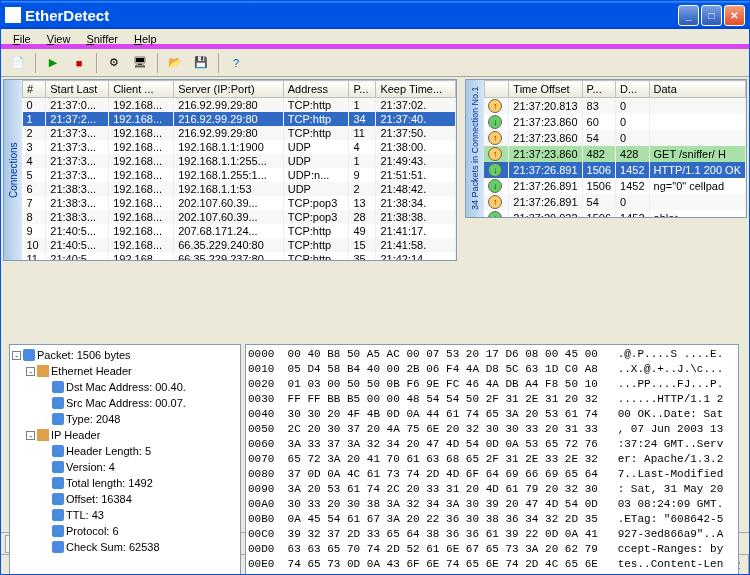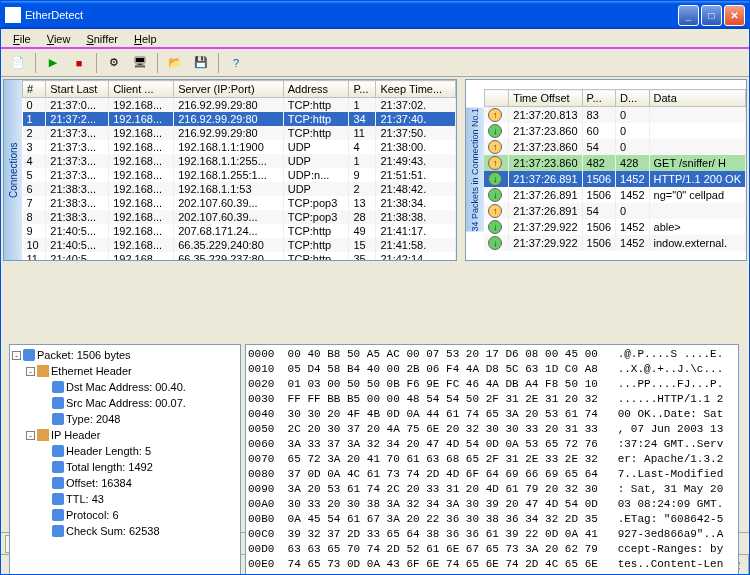--- a/index.html
+++ b/index.html
@@ -1,23 +1,23 @@
 <!DOCTYPE html>
 <html><head>
 <meta charset="utf-8">
 <style>
 * { margin: 0; padding: 0; box-sizing: border-box; font-family: Tahoma, sans-serif; font-size: 11px; }
 body { background: #ece9d8; width: 750px; height: 575px; overflow: hidden; border: 1px solid #0054e3; }
 .titlebar { height: 28px; background: linear-gradient(to bottom, #3a93ff 0%, #0054e3 10%, #0054e3 90%, #003dc6 100%); display: flex; align-items: center; padding: 0 4px; color: white; }
 .titlebar-icon { width: 16px; height: 16px; background: #fff; margin-right: 4px; }
-.titlebar-text { flex: 1; font-weight: normal; font-size: 11px; }
+.titlebar-text { flex: 1; font-weight: bold; font-size: 15px; }
 .win-btns { display: flex; gap: 2px; }
 .win-btn { width: 21px; height: 21px; background: linear-gradient(to bottom, #7ba2e7, #2a5ab5); border: 1px solid #fff; border-radius: 3px; color: white; display: flex; align-items: center; justify-content: center; font-weight: bold; font-size: 10px; cursor: pointer; }
 .win-btn.close { background: linear-gradient(to bottom, #f4a07d, #e14d2a); }
-.menubar { height: 20px; background: #ece9d8; display: flex; padding: 2px 4px; border-bottom: 2px solid #d946ef; }
+.menubar { height: 20px; background: #ece9d8; display: flex; padding: 2px 4px; border-bottom: 5px solid #d946ef; }
 .menu-item { padding: 2px 8px; cursor: pointer; }
 .menu-item .ul { text-decoration: underline; }
 .toolbar { height: 28px; background: #ece9d8; display: flex; align-items: center; padding: 2px 6px; border-bottom: 1px solid #aca899; gap: 4px; }
 .tool-btn { width: 22px; height: 22px; border: 1px solid transparent; display: flex; align-items: center; justify-content: center; cursor: pointer; }
 .tool-sep { width: 1px; height: 20px; background: #aca899; margin: 0 2px; }
 .main { display: flex; height: 455px; }
 .left-col { width: 465px; display: flex; flex-direction: column; border-right: 4px solid #ece9d8; }
 .right-col { flex: 1; display: flex; flex-direction: column; }
 .pane { border: 1px solid #7f9db9; background: white; overflow: hidden; margin: 2px; position: relative; }
 .conn-pane { height: 182px; display: flex; }
@@ -211,20 +211,21 @@
     </div>
     <div class="bottom-row" style="width: 734px; position: absolute; top: 265px; left: 6px;">
       <div class="tree-pane" id="tree-pane">
           <div class="tree-node"><span class="tree-toggle">-</span><span class="tree-ic ic-blue"></span> Packet: 1506 bytes</div>
           <div class="tree-node" style="padding-left:14px"><span class="tree-toggle">-</span><span class="tree-ic ic-orange"></span> Ethernet Header</div>
           <div class="tree-node" style="padding-left:40px"><span class="tree-ic ic-blue"></span> Dst Mac Address: 00.40.</div>
           <div class="tree-node" style="padding-left:40px"><span class="tree-ic ic-blue"></span> Src Mac Address: 00.07.</div>
           <div class="tree-node" style="padding-left:40px"><span class="tree-ic ic-blue"></span> Type: 2048</div>
           <div class="tree-node" style="padding-left:14px"><span class="tree-toggle">-</span><span class="tree-ic ic-orange"></span> IP Header</div>
           <div class="tree-node" style="padding-left:40px"><span class="tree-ic ic-blue"></span> Header Length: 5</div>
+          <div class="tree-node" style="padding-left:40px"><span class="tree-ic ic-blue"></span> Version: 4</div>
           <div class="tree-node" style="padding-left:40px"><span class="tree-ic ic-blue"></span> Total length: 1492</div>
           <div class="tree-node" style="padding-left:40px"><span class="tree-ic ic-blue"></span> Offset: 16384</div>
           <div class="tree-node" style="padding-left:40px"><span class="tree-ic ic-blue"></span> TTL: 43</div>
           <div class="tree-node" style="padding-left:40px"><span class="tree-ic ic-blue"></span> Protocol: 6</div>
           <div class="tree-node" style="padding-left:40px"><span class="tree-ic ic-blue"></span> Check Sum: 62538</div>
         </div>
       <div class="hex-pane" id="hex-pane">0000  00 40 B8 50 A5 AC 00 07 53 20 17 D6 08 00 45 00   .@.P....S ....E.
 0010  05 D4 58 B4 40 00 2B 06 F4 4A D8 5C 63 1D C0 A8   ..X.@.+..J.\c...
 0020  01 03 00 50 50 0B F6 9E FC 46 4A DB A4 F8 50 10   ...PP....FJ...P.
 0030  FF FF BB B5 00 00 48 54 54 50 2F 31 2E 31 20 32   ......HTTP/1.1 2
@@ -237,21 +238,21 @@
 00A0  30 33 20 30 38 3A 32 34 3A 30 39 20 47 4D 54 0D   03 08:24:09 GMT.
 00B0  0A 45 54 61 67 3A 20 22 36 30 38 36 34 32 2D 35   .ETag: "608642-5
 00C0  39 32 37 2D 33 65 64 38 36 36 61 39 22 0D 0A 41   927-3ed866a9"..A
 00D0  63 63 65 70 74 2D 52 61 6E 67 65 73 3A 20 62 79   ccept-Ranges: by
 00E0  74 65 73 0D 0A 43 6F 6E 74 65 6E 74 2D 4C 65 6E   tes..Content-Len
 00F0  67 74 68 3A 20 32 32 38 32 33 0D 0A 4B 65 65 70   gth: 22823..Keep
 </div>
     </div>
   </div>
   <div class="right-col" style="display: flex;">
-    <div class="pane pkt-pane" style="height: 182px; align-items: center;">
+    <div class="pane pkt-pane" style="height: 139px;">
       <div class="vtab" style="font-size:9px">34 Packets in Connection No.1</div>
       <div class="grid-wrap">
         <table id="pkt-table">
             <tbody>
               <tr>
                 <th></th>
                 <th>Time Offset</th>
                 <th>P...</th>
                 <th>D...</th>
                 <th>Data</th>

